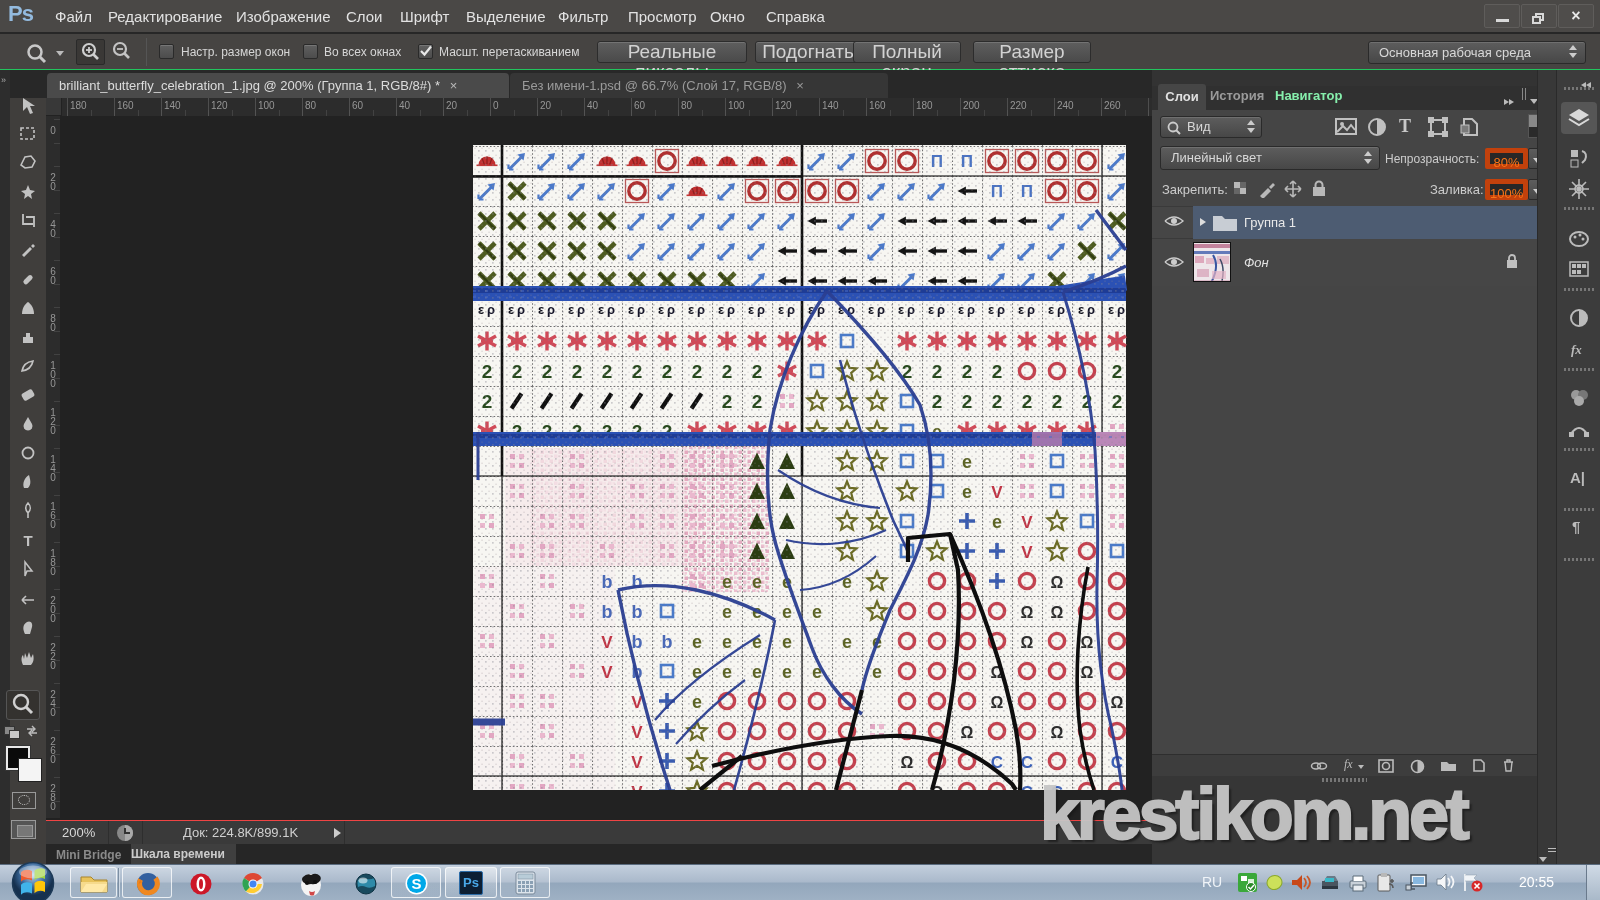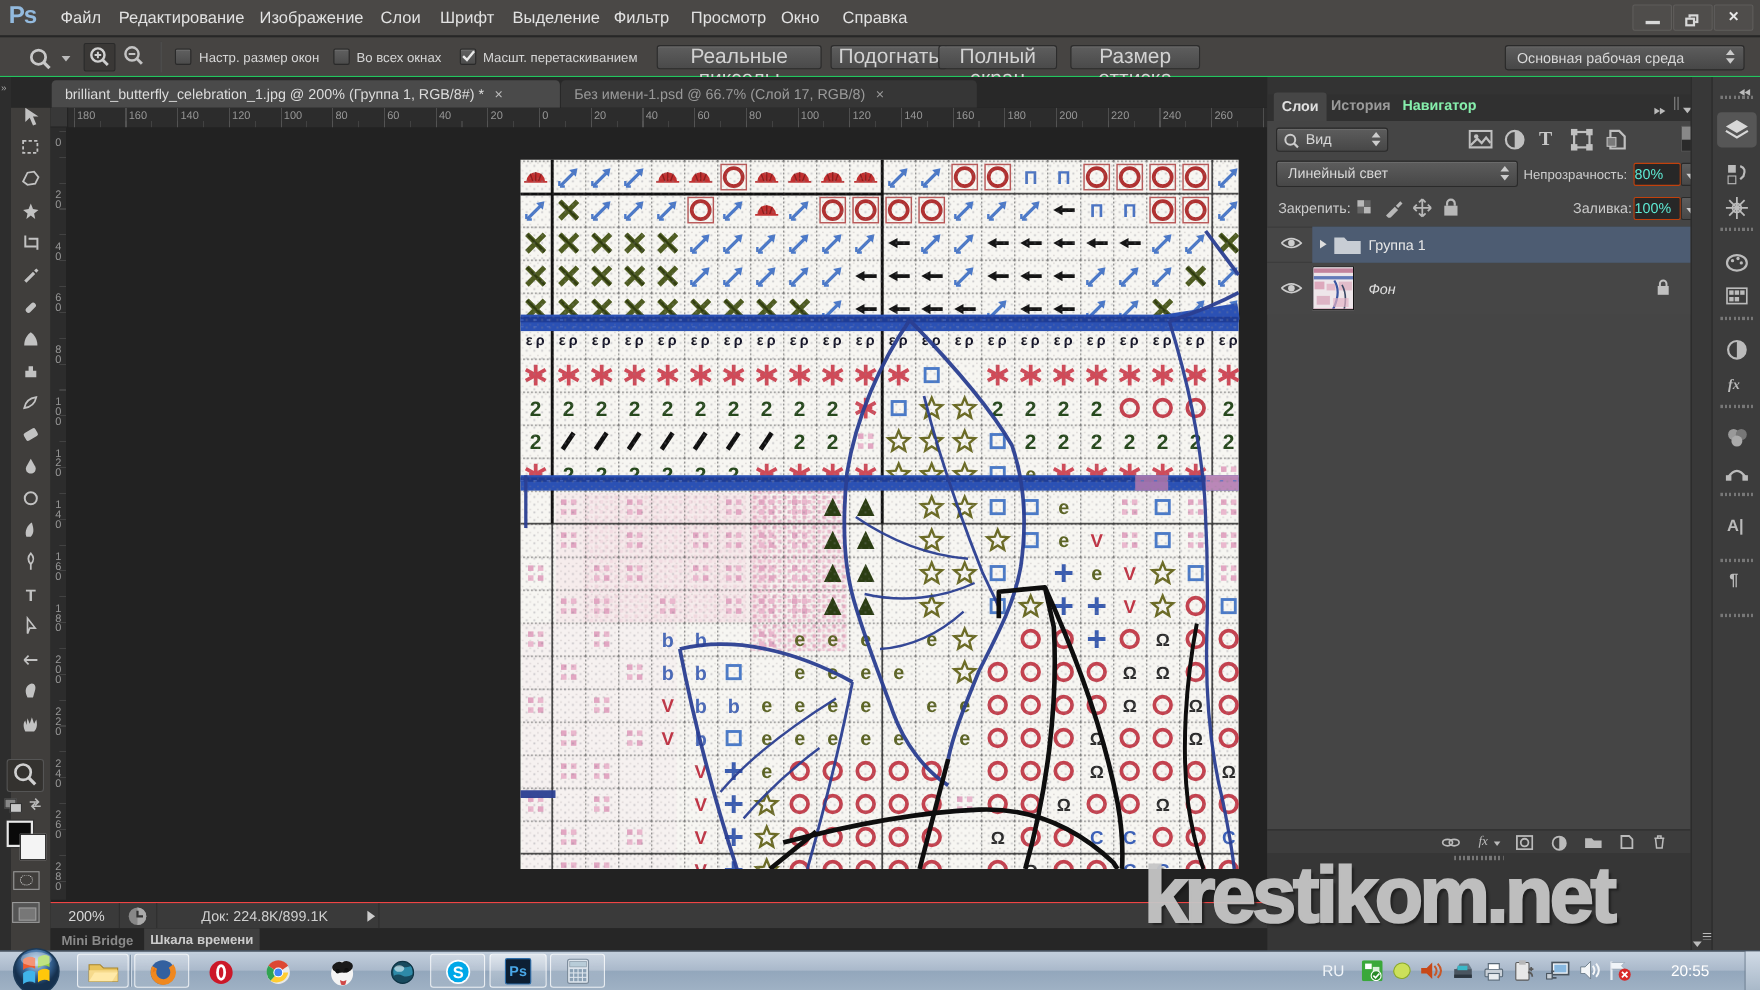--- a/index.html
+++ b/index.html
@@ -2,21 +2,21 @@
 <html><head><meta charset="utf-8">
 <style>
 *{margin:0;padding:0;box-sizing:border-box}
 html,body{width:1600px;height:900px;overflow:hidden;background:#212121;font-family:"Liberation Sans",sans-serif;position:relative}
 .abs{position:absolute}
 .txt{color:#d6d6d6;font-size:12px;white-space:nowrap}
 .btn{position:absolute;height:22px;line-height:20px;text-align:center;color:#d2d2d2;font-size:19px;background:linear-gradient(#5e5e5e,#4a4a4a);border:1px solid #2c2c2c;border-radius:3px;box-shadow:inset 0 1px 0 rgba(255,255,255,.14)}
 .cb{position:absolute;width:15px;height:15px;background:linear-gradient(#606060,#4c4c4c);border:1px solid #2a2a2a;border-radius:2px;box-shadow:inset 0 1px 0 rgba(255,255,255,.15)}
 .panelrow{position:absolute;color:#cccccc;font-size:13px}
 .dd{position:absolute;background:linear-gradient(#5d5d5d,#474747);border:1px solid #2a2a2a;border-radius:3px;color:#d8d8d8;font-size:13px;box-shadow:inset 0 1px 0 rgba(255,255,255,.12)}
-.valbox{position:absolute;background:#272727;border:1px solid #c2410c;color:#5eead4;font-size:13px;border-radius:2px}
+.valbox{position:absolute;background:#272727;border:5px solid #c2410c;color:#f97316;font-size:13px;text-align:center;border-radius:2px}
 .ddarrow{position:absolute;width:17px;background:linear-gradient(#5d5d5d,#474747);border:1px solid #2a2a2a;border-radius:2px;color:#ccc;font-size:8px;text-align:center}
 .tri-r{display:inline-block;width:0;height:0;border-left:6px solid #cccccc;border-top:4px solid transparent;border-bottom:4px solid transparent}
 .tri-d{display:inline-block;width:0;height:0;border-top:5px solid #cccccc;border-left:4px solid transparent;border-right:4px solid transparent}
 .tri-u{display:inline-block;width:0;height:0;border-bottom:5px solid #cccccc;border-left:4px solid transparent;border-right:4px solid transparent}
 </style></head>
 <body>
 <div class="abs" style="left:0;top:0;width:1600px;height:34px;background:#4a4846;border-bottom:2px solid #272727">
 <span class="abs" style="left:8px;top:1px;font-size:22px;font-weight:bold;color:#93bade;letter-spacing:-1px">Ps</span>
 <span class="abs" style="left:55px;top:8px;color:#e2e2e2;font-size:15px">Файл</span>
     <span class="abs" style="left:108px;top:8px;color:#e2e2e2;font-size:15px">Редактирование</span>
@@ -973,21 +973,21 @@
       <path d="M9,1 a8,8 0 0 1 0,16 z" fill="#aaa"></path>
       <path d="M9,4 v5 h5" stroke="#333" stroke-width="2" fill="none"></path>
     </svg>
 <div class="abs" style="left:96px;top:0;width:1px;height:24px;background:#2e2e2e"></div>
 <span class="abs" style="left:137px;top:4px;color:#d0d0d0;font-size:13px">Док: 224.8K/899.1K</span>
 <span class="tri-r abs" style="left:288px;top:7px;border-left-color:#ccc;border-left-width:7px;border-top-width:5px;border-bottom-width:5px"></span>
 <div class="abs" style="left:298px;top:0;width:1px;height:24px;background:#2e2e2e"></div>
 </div>
 <div class="abs" style="left:46px;top:844px;width:1106px;height:20px;background:#262626">
 <span class="abs" style="left:10px;top:4px;color:#8a8a8a;font-size:12px;font-weight:bold">Mini Bridge</span>
-<div class="abs" style="left:85px;top:0;width:105px;height:20px;background:#3f3f3f;color:#cccccc;font-size:12px;font-weight:bold;text-align:center;line-height:20px">Шкала времени</div>
+<div class="abs" style="left:85px;top:0;width:105px;height:20px;background:#3f3f3f;color:#cccccc;font-size:12px;font-weight:bold;line-height:20px">Шкала времени</div>
 </div>
 <div class="abs" style="left:1040px;top:773px;font-size:72px;font-weight:bold;color:#c6c6c6;letter-spacing:-3.2px;-webkit-text-stroke:2px #c6c6c6;text-shadow:3px 3px 2px rgba(25,25,25,0.8);opacity:0.95;z-index:50">krestikom.net</div>
 <div class="abs" style="left:0;top:864px;width:1600px;height:36px;background:linear-gradient(#c3cfdd 0%,#aab9cb 48%,#93a7bc 52%,#9fb1c4 100%);border-top:1px solid #5a6b7e;z-index:60">
 <div class="abs" style="left:70px;top:2px;width:47px;height:31px;background:linear-gradient(rgba(255,255,255,0.22),rgba(255,255,255,0.05));border:1px solid rgba(255,255,255,0.75);border-radius:3px"></div>
     <div class="abs" style="left:122px;top:2px;width:50px;height:31px;background:linear-gradient(rgba(255,255,255,0.22),rgba(255,255,255,0.05));border:1px solid rgba(255,255,255,0.75);border-radius:3px"></div>
     <div class="abs" style="left:391px;top:2px;width:50px;height:31px;background:linear-gradient(rgba(255,255,255,0.22),rgba(255,255,255,0.05));border:1px solid rgba(255,255,255,0.75);border-radius:3px"></div>
     <div class="abs" style="left:445px;top:2px;width:52px;height:31px;background:linear-gradient(rgba(255,255,255,0.5),rgba(255,255,255,0.05));border:1px solid rgba(255,255,255,0.75);border-radius:3px"></div>
     <div class="abs" style="left:500px;top:2px;width:50px;height:31px;background:linear-gradient(rgba(255,255,255,0.22),rgba(255,255,255,0.05));border:1px solid rgba(255,255,255,0.75);border-radius:3px"></div>
 <div class="abs" style="left:118px;top:3px;width:2px;height:29px;border-left:1px solid #7d8fa3;border-right:1px solid #cdd8e4"></div>
 <svg class="abs" style="left:10px;top:-5px" width="46" height="46">

